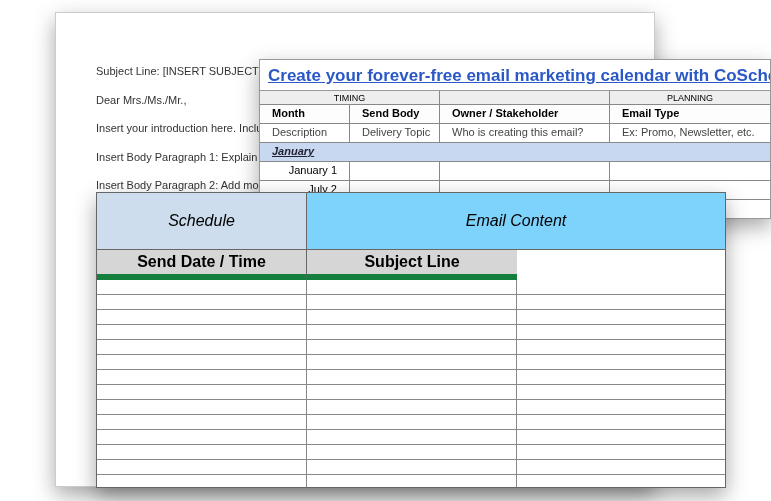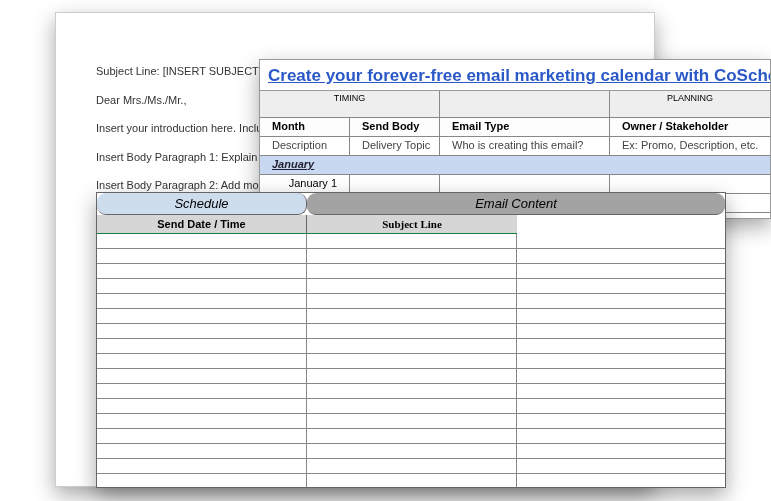--- a/index.html
+++ b/index.html
@@ -59,21 +59,21 @@
     white-space: nowrap;
     overflow: hidden;
     height: 19px;
     line-height: 13px;
   }
   .mid-grid > div:last-child { border-right: none; }
   .mid-grid .sect {
     background: #eee;
     font-size: 9px;
     text-align: center;
-    height: 27px;
+    height: 14px;
     line-height: 10px;
     padding: 2px;
   }
   .mid-grid .hdr {
     font-weight: bold;
     background: #fdfdfd;
   }
   .mid-grid .desc {
     color: #444;
   }
@@ -91,39 +91,38 @@
     top: 192px;
     width: 630px;
     height: 296px;
     border: 1px solid #666;
     overflow: hidden;
   }
   .front-top { display: grid; grid-template-columns: 210px 1fr; }
   .front-top > div {
     text-align: center;
     font-style: italic;
-    font-size: 13px;
-    padding: 3px;
+    font-size: 16px;
+    padding: 19px;
     border-right: 1px solid #666;
     border-bottom: 1px solid #666;
-    border-radius: 9px;
   }
   .front-top .sched { background: #cdddee; }
-  .front-top .content { background: #a3a3a3; border-right: none; }
+  .front-top .content { background: #7dd3fc; border-right: none; }
   .front-hdr { display: grid; grid-template-columns: 210px 210px 1fr; }
   .front-hdr > div {
     background: #d6d6d6;
     font-weight: bold;
-    font-size: 11px;
+    font-size: 16px;
     text-align: center;
     padding: 3px;
     border-right: 1px solid #666;
-    border-bottom: 1px solid #15803d;
-  }
-  .front-hdr > div:last-child { border-right: none; font-family: Liberation Serif, serif; }
+    border-bottom: 6px solid #15803d;
+  }
+  .front-hdr > div:last-child { border-right: none; }
   .front-rows { display: grid; grid-template-columns: 210px 210px 1fr; }
   .front-rows > div {
     height: 15px;
     border-right: 1px solid #888;
     border-bottom: 1px solid #888;
   }
   .front-rows > div:nth-child(3n) { border-right: none; }
 </style>
 </head>
 <body>
@@ -145,28 +144,28 @@
 <div class="layer sheet-mid">
   <div class="title">Create your forever-free email marketing calendar with CoSchedu</div>
   <div class="mid-grid">
     <div class="sect" style="grid-column:1/3;">TIMING</div>
     <div class="sect"></div>
     <div class="sect">PLANNING</div>
   </div>
   <div class="mid-grid">
     <div class="hdr">Month</div>
     <div class="hdr">Send Body</div>
+    <div class="hdr">Owner / Stakeholder</div>
     <div class="hdr">Email Type</div>
-    <div class="hdr">Owner / Stakeholder</div>
   </div>
   <div class="mid-grid">
     <div class="desc">Description</div>
     <div class="desc">Delivery Topic</div>
     <div class="desc">Who is creating this email?</div>
-    <div class="desc">Ex: Promo, Description, etc.</div>
+    <div class="desc">Ex: Promo, Newsletter, etc.</div>
   </div>
   <div class="mid-grid">
     <div class="monthrow" style="grid-column:1/5;text-decoration:underline;">January</div>
   </div>
   <div id="mid-days">
       <div class="mid-grid">
         <div class="day">January 1</div>
         <div></div>
         <div></div>
         <div></div>

